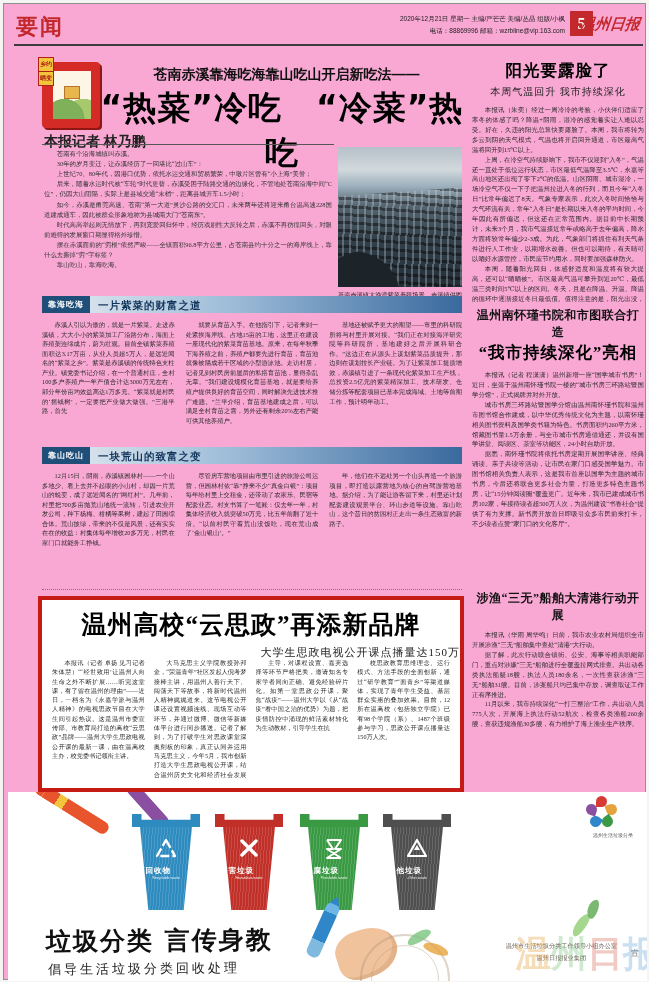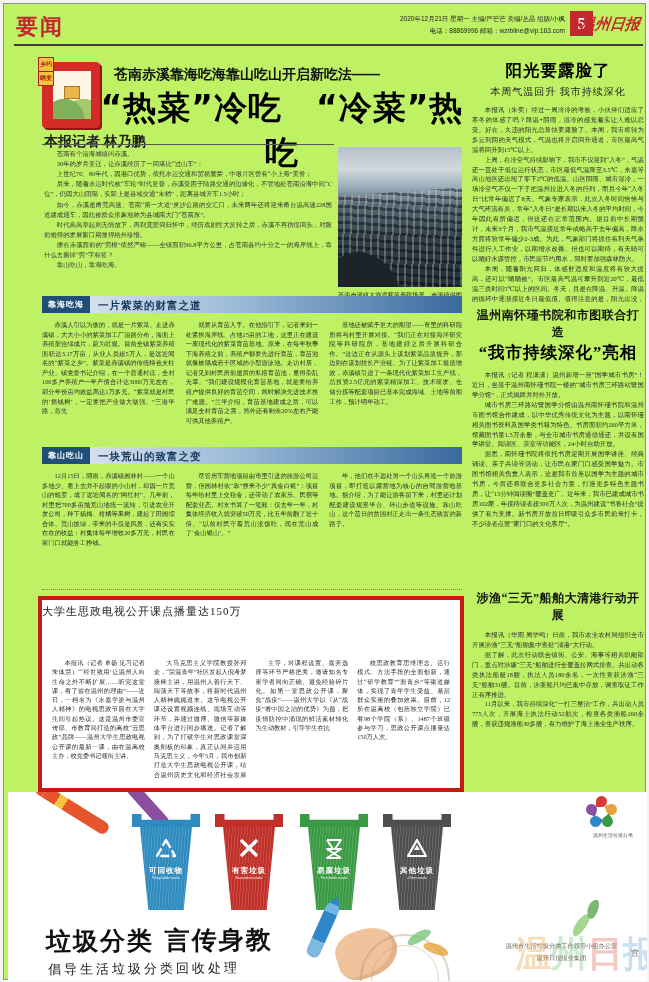--- a/index.html
+++ b/index.html
@@ -1,38 +1,38 @@
 <!DOCTYPE html>
 <html><head>
 <meta charset="utf-8">
 <style>
   html,body{margin:0;padding:0;}
   body{width:649px;height:982px;position:relative;background:#f4f4f2;overflow:hidden;
        font-family:"Liberation Serif","DejaVu Serif",serif;color:#1a1a1a;}
-  .sheet{position:absolute;left:3px;top:3px;width:641px;height:975px;border:1px solid #8f8f8f;background:#bef264;}
+  .sheet{position:absolute;left:3px;top:3px;width:641px;height:975px;border:1px solid #8f8f8f;background:#f9a8d4;}
   
   .sec-label{position:absolute;left:12px;top:8px;font-family:"Liberation Sans","DejaVu Sans",sans-serif;
              font-weight:900;font-size:22px;color:#c3282d;letter-spacing:2px;}
   .hdr-meta{position:absolute;right:80px;top:9px;text-align:right;font-size:6.5px;line-height:1.8;color:#222;
             font-family:"Liberation Sans","DejaVu Sans",sans-serif;}
   .pagenum{position:absolute;right:52px;top:7px;width:23px;height:25px;background:#c3282d;color:#fff;
            font-family:"Liberation Serif",serif;font-weight:bold;font-size:16px;display:flex;align-items:center;justify-content:center;}
   .masthead{position:absolute;right:5px;top:11px;font-size:15px;color:#c3282d;font-weight:900;
             font-style:italic;transform:skewX(-6deg);}
   .hrule{position:absolute;left:10px;top:40px;width:629px;height:2px;background:#3c3c3c;}
   
   .col-logo{position:absolute;left:38px;top:58px;width:58px;height:66px;background:#d42b26;border-radius:4px;
             box-shadow:2px 2px 0 #8f1713;}
   .col-logo .inner{position:absolute;left:11px;top:9px;width:38px;height:48px;background:#fdf6e6;}
   .col-logo .hill{position:absolute;left:11px;bottom:9px;width:38px;height:20px;
             background:radial-gradient(circle at 30% 100%,#7fb05a 0 60%,transparent 61%),radial-gradient(circle at 80% 100%,#a8c86e 0 55%,transparent 56%);}
   .col-logo .house{position:absolute;left:22px;top:24px;width:14px;height:11px;background:#e8b64c;border:1px solid #b5762c;}
   .logo-tag{position:absolute;width:14px;height:13px;background:#f3c53d;color:#b02016;font-size:6px;font-weight:bold;
             display:flex;align-items:center;justify-content:center;border:1px solid #b02016;}
-  .kicker{position:absolute;left:110px;top:62px;width:345px;text-align:left;font-size:14px;font-weight:bold;
+  .kicker{position:absolute;left:110px;top:62px;width:345px;text-align:center;font-size:14px;font-weight:bold;
           font-family:"Liberation Sans","DejaVu Sans",sans-serif;color:#111;}
   .headline{position:absolute;left:96px;top:82px;width:364px;text-align:center;font-size:33px;font-weight:900;
             font-family:"DejaVu Sans","Liberation Sans",sans-serif;letter-spacing:1px;color:#000;}
   .byline{position:absolute;left:40px;top:129px;font-size:14px;font-weight:bold;color:#222;}
   .byline-rule{position:absolute;left:38px;top:140px;width:292px;height:1px;background:#555;}
   .intro{position:absolute;left:40px;top:145px;width:288px;height:140px;overflow:hidden;
          font-size:6.4px;line-height:1.58;text-align:justify;color:#333;}
   .intro p{margin:0;text-indent:2em;}
   
   .photo{position:absolute;left:334px;top:143px;width:124px;height:140px;overflow:hidden;
@@ -50,21 +50,21 @@
           padding:0 6px;font-family:"Liberation Sans",sans-serif;letter-spacing:1px;}
   .secbar .ttl{font-size:10.5px;font-weight:bold;color:#12355c;margin-left:8px;letter-spacing:1px;
           font-family:"Liberation Sans",sans-serif;}
   .scols{position:absolute;left:38px;width:420px;display:flex;gap:11px;}
   .scol{width:133px;height:100%;overflow:hidden;font-size:6.3px;line-height:1.52;text-align:justify;color:#2a2a2a;}
   .scol p{margin:0;text-indent:2em;}
   .dotrule{position:absolute;left:38px;top:585px;width:420px;border-top:1.5px dotted #777;}
   
   .featured{position:absolute;left:34px;top:592px;width:418px;height:188px;border:4px solid #c61a15;background:#fff;}
   .f-head{margin-top:8px;text-align:center;font-size:25px;font-weight:900;letter-spacing:1px;color:#000;}
-  .f-sub{margin-top:4px;text-align:left;font-size:11px;color:#222;letter-spacing:1px;}
+  .f-sub{margin-top:4px;text-align:right;font-size:11px;color:#222;letter-spacing:1px;}
   .f-cols{position:absolute;left:10px;right:10px;top:58px;bottom:8px;display:flex;gap:9px;overflow:hidden;}
   .f-col{width:96px;overflow:hidden;font-size:6.2px;line-height:1.5;text-align:justify;color:#2a2a2a;}
   .f-col p{margin:0;text-indent:2em;}
   
   .r-art{position:absolute;left:468px;width:172px;overflow:hidden;}
   .r-kicker{text-align:center;font-size:12px;font-weight:bold;color:#111;letter-spacing:.5px;}
   .r-head{text-align:center;font-size:16.5px;font-weight:900;color:#000;letter-spacing:1px;margin-top:1px;}
   .r-sub{text-align:center;font-size:10px;color:#222;margin-top:3px;letter-spacing:1px;}
   .r-body{margin-top:6px;font-size:6.4px;line-height:1.55;text-align:justify;color:#2a2a2a;overflow:hidden;}
   .r-body p{margin:0;text-indent:2em;}
@@ -73,21 +73,21 @@
   .crayon{position:absolute;width:74px;height:13px;border-radius:7px;}
   .crayon:after{content:"";position:absolute;right:-9px;top:2px;border-left:10px solid inherit;
           border-top:4.5px solid transparent;border-bottom:4.5px solid transparent;}
   .bin{position:absolute;width:58px;height:96px;}
   .bin .lid{position:absolute;top:0;left:-5px;right:-5px;height:13px;
             clip-path:polygon(0 0,14% 0,14% 45%,86% 45%,86% 0,100% 0,100% 100%,0 100%);}
   .bin .bbody{position:absolute;top:13px;left:3px;right:3px;bottom:0;
             clip-path:polygon(0 0,100% 0,84% 100%,16% 100%);
             background-image:repeating-linear-gradient(94deg,rgba(255,255,255,.14) 0 1px,transparent 1px 3px);}
   .bin .icon{position:absolute;top:24px;left:0;right:0;display:flex;justify-content:center;}
-  .bin .cn{position:absolute;top:52px;left:0;right:0;text-align:center;color:#fff;font-size:7.5px;font-weight:bold;
+  .bin .cn{position:absolute;top:52px;left:0;right:0;color:#fff;font-size:7.5px;font-weight:bold;
            font-family:"Liberation Sans",sans-serif;letter-spacing:1px;}
   .bin .en{position:absolute;top:62px;left:0;right:0;text-align:center;color:rgba(255,255,255,.9);font-size:3.5px;
            font-family:"Liberation Sans",sans-serif;}
   .slogan{position:absolute;left:38px;top:132px;font-size:25px;font-weight:900;color:#111;
           font-family:"DejaVu Sans",sans-serif;transform:rotate(-.5deg);letter-spacing:2px;}
   .subslogan{position:absolute;left:40px;top:168px;font-size:13px;color:#222;letter-spacing:3px;
           font-family:"DejaVu Sans",sans-serif;transform:rotate(-.5deg);}
   .hand{position:absolute;left:300px;top:115px;width:95px;height:72px;}
   .hand .palm{position:absolute;left:28px;top:22px;width:62px;height:48px;background:#f0c39c;border-radius:45% 55% 60% 40%;
           transform:rotate(-18deg);box-shadow:inset -4px -4px 0 rgba(200,150,105,.35);}
@@ -185,20 +185,21 @@
         <p>尽管房车营地项目由市里引进的旅游公司运营，但园林村依“靠”挣来不少“真金白银”：项目每年给村里上交租金，还带动了农家乐、民宿等配套业态。村支书算了一笔账：仅去年一年，村集体经济收入就突破50万元，比五年前翻了近十倍。“以前村民守着荒山没饭吃，现在荒山成了‘金山银山’。”</p>
       </div>
     <div class="scol">
         <p>年，他们在不远处另一个山头再造一个旅游项目，即打造以露营地为核心的自驾游营地基地。据介绍，为了能让游客留下来，村里还计划配套建设观景平台、环山步道等设施。靠山吃山，这个昔日的贫困村正走出一条生态致富的新路子。</p>
       </div>
   </div>
 
   <div class="dotrule"></div>
 
   <div class="featured">
+    <div class="f-head">温州高校“云思政”再添新品牌</div>
     <div class="f-sub">大学生思政电视公开课点播量达150万</div>
     <div class="f-cols">
       <div class="f-col">
           <p>本报讯（记者 卓扬 见习记者 朱体慧）“‘经世致用’让温州人向生命之外不断扩展……听完这堂课，有了留在温州的理由”——近日，一档名为《永嘉学派与温州人精神》的电视思政节目在大学生间引起热议。这是温州市委宣传部、市教育局打造的高校“云思政”品牌——温州大学生思政电视公开课的最新一课，由在温高校主办，校党委书记领衔主讲。</p>
         </div>
       <div class="f-col">
           <p>大马克思主义学院教授孙邦金，“荣温青年”社区发起人倪考梦接棒主讲，用温州人善行天下、闯荡天下等故事，将新时代温州人精神娓娓道来。这节电视公开课还设置视频连线、现场互动等环节，并通过微博、微信等新媒体平台进行同步播送。记者了解到，为了打破学生对思政课堂深奥刻板的印象，真正认同并运用马克思主义，今年5月，我市创新打造大学生思政电视公开课，结合温州历史文化和经济社会发展实践，引导青年学生了解温州、爱上温州、创业创新在温州。课程由市委宣传部全程</p>
         </div>
       <div class="f-col">
           <p>主导，对课程设置、嘉宾选择等环节严格把关，邀请知名专家学者同向正确、避免经验碎片化。如第一堂思政公开课，聚焦“战疫”——温州大学以《从“战疫”看中国之治的优势》为题，把疫情防控中涌现的鲜活素材转化为生动教材，引导学生在抗</p>

